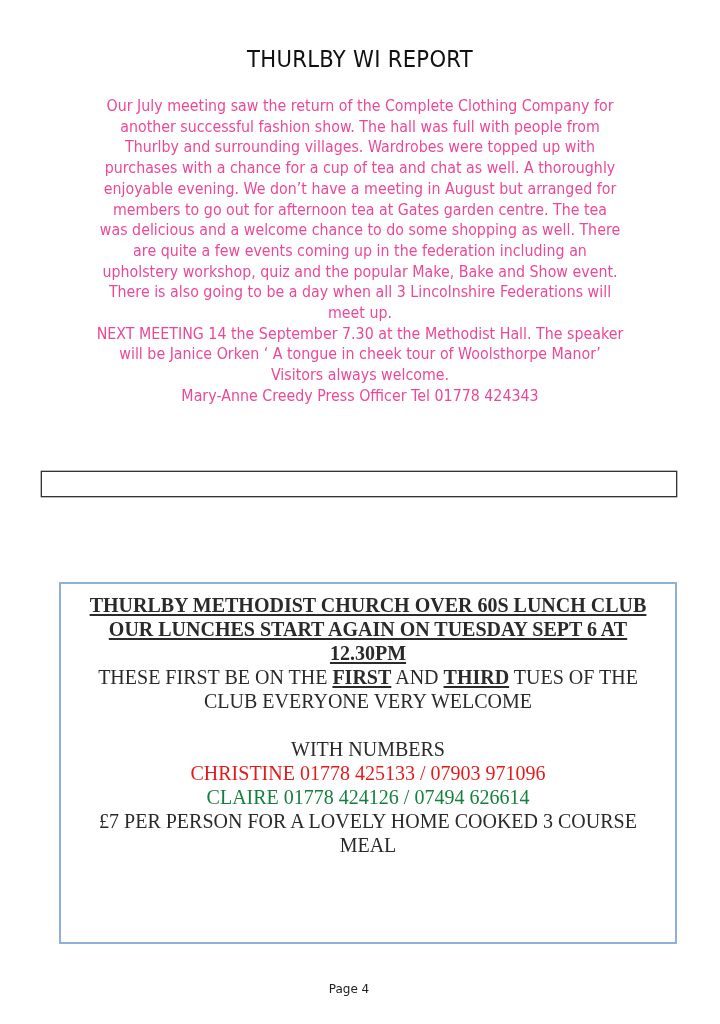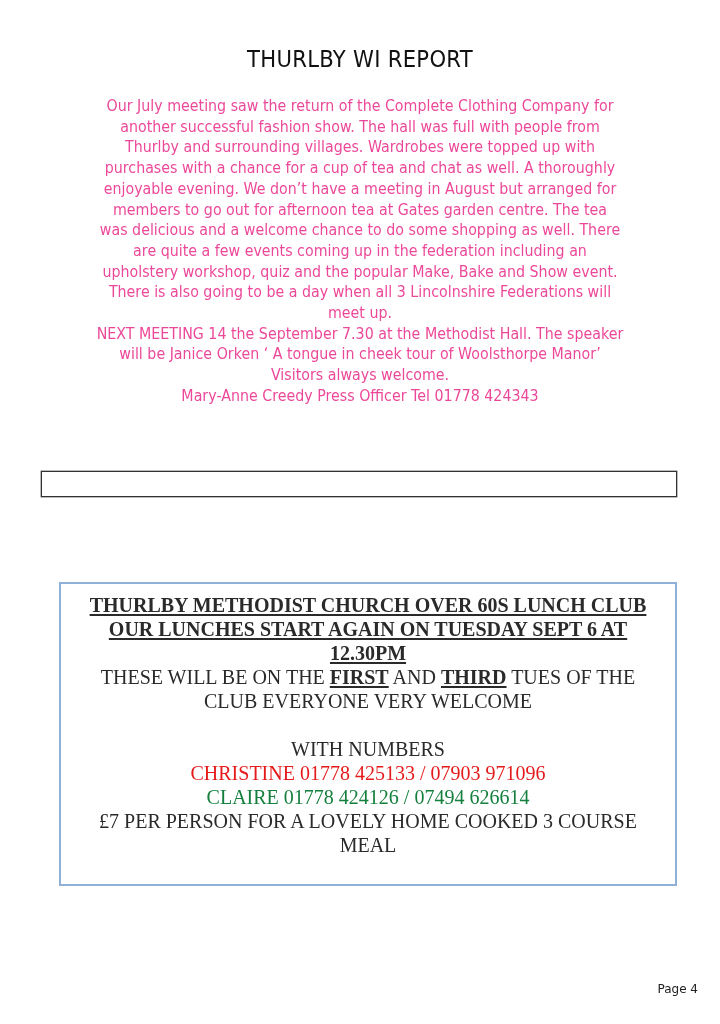--- a/index.html
+++ b/index.html
@@ -22,37 +22,37 @@
   }
   .wi-body .line { display: block; white-space: nowrap; transform: scaleX(0.93); }
 
   .empty-box {
     position: absolute; left: 41px; top: 471px; width: 636px; height: 26px;
     border: 1px solid #333; box-sizing: border-box;
     box-shadow: 0 0 0 0.5px #777;
   }
 
   .lunch-box {
-    position: absolute; left: 59px; top: 582px; width: 618px; height: 304px;
+    position: absolute; left: 59px; top: 582px; width: 618px; height: 362px;
     border: 2px solid #8fb1d9; box-sizing: border-box;
     background: #fff;
   }
   .lunch-inner {
     position: absolute; left: 0; top: 9px; width: 614px;
     text-align: center;
     font-family: "Liberation Serif", serif;
     font-size: 20px; line-height: 24px; color: #2a2a2a;
   }
   .lunch-inner .line { display: block; white-space: nowrap; }
   .lunch-inner .bold-u { font-weight: bold; text-decoration: underline; text-underline-offset: 2px; }
   .lunch-inner .red { color: #e51b1b; }
   .lunch-inner .spacer { display: block; height: 24px; }
 
   .page-number {
-    position: absolute; left: 0; top: 982px; width: 698px; text-align: right;
+    position: absolute; left: 0; top: 982px; width: 698px; text-align: center;
     font-family: "DejaVu Sans", sans-serif; font-size: 12px; color: #222;
   }
 </style>
 </head>
 <body>
 
 <div class="page">
 
   <div class="wi-title">THURLBY WI REPORT</div>
 
@@ -74,21 +74,21 @@
     <span class="line">Mary-Anne Creedy Press Officer Tel 01778 424343</span>
   </div>
 
   <div class="empty-box"></div>
 
   <div class="lunch-box" style="border-color: rgb(143, 177, 217);">
     <div class="lunch-inner">
       <span class="line bold-u">THURLBY METHODIST CHURCH OVER 60S LUNCH CLUB</span>
       <span class="line bold-u">OUR LUNCHES START AGAIN ON TUESDAY SEPT 6  AT</span>
       <span class="line bold-u">12.30PM</span>
-      <span class="line"><span>THESE WILL BE ON THE </span><span class="bold-u">FIRST</span><span> AND </span><span class="bold-u">THIRD</span><span> TUES OF THE</span></span>
+      <span class="line"><span>THESE FIRST BE ON THE </span><span class="bold-u">FIRST</span><span> AND </span><span class="bold-u">THIRD</span><span> TUES OF THE</span></span>
       <span class="line">CLUB EVERYONE VERY WELCOME</span>
       <span class="spacer"></span>
       <span class="line">WITH NUMBERS</span>
       <span class="line red" style="color: rgb(229, 27, 27);">CHRISTINE 01778 425133 / 07903 971096</span>
       <span class="line red" style="color: #15803d;">CLAIRE 01778 424126 /  07494 626614</span>
       <span class="line">£7 PER PERSON FOR A LOVELY HOME COOKED 3 COURSE</span>
       <span class="line">MEAL</span>
     </div>
   </div>
 

